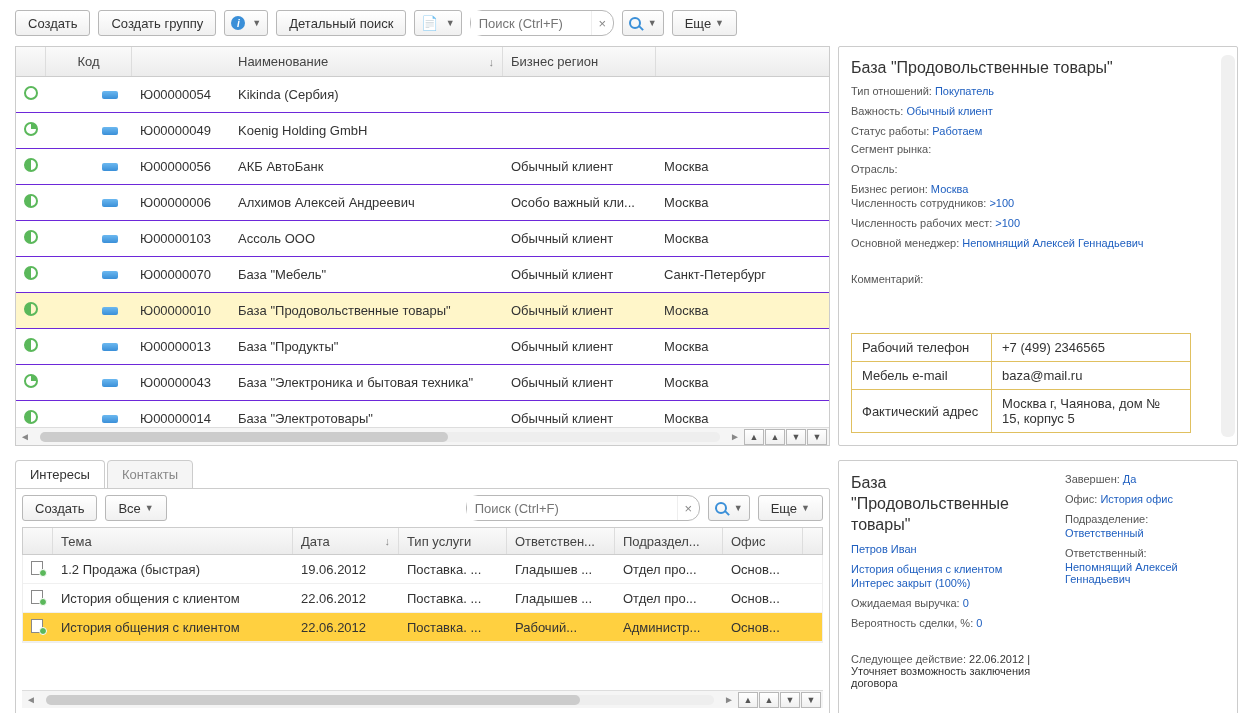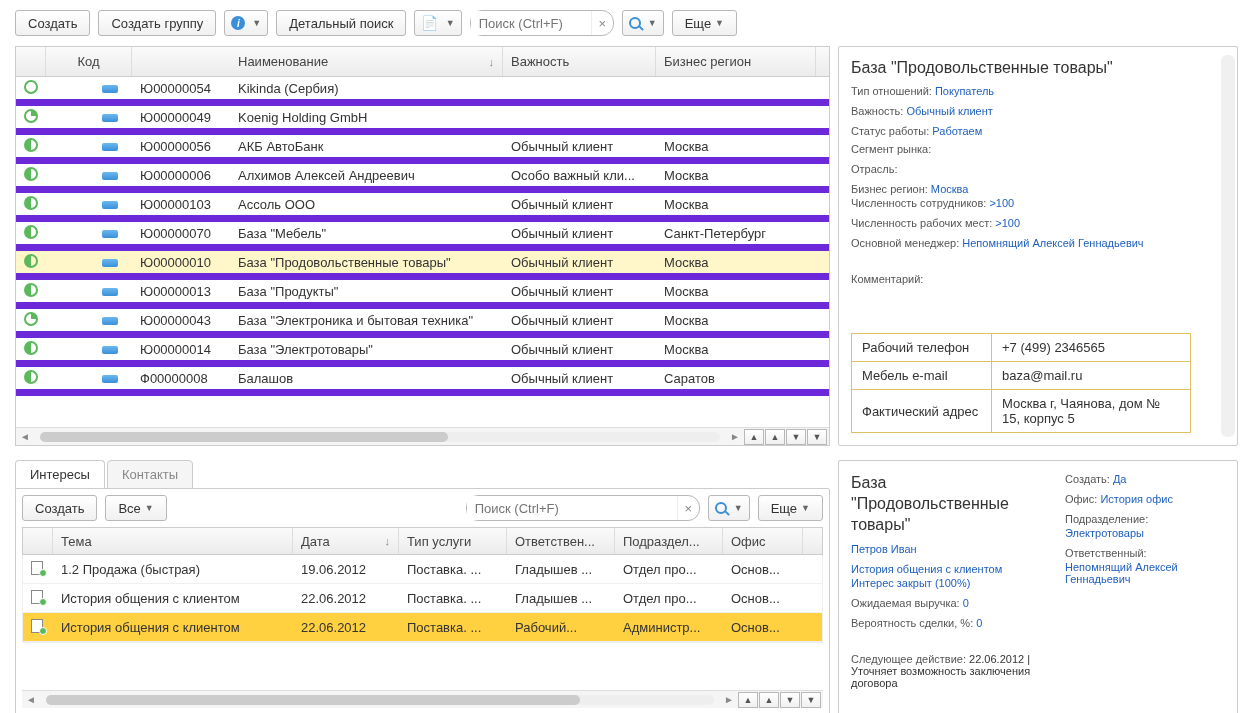--- a/index.html
+++ b/index.html
@@ -11,21 +11,21 @@
 .search-box{display:inline-flex;border:1px solid #b8b8b8;border-radius:12px;height:26px;background:#fff}
 .search-box input{border:none;padding:0 8px;font-size:13px;width:120px;outline:none;color:#888}
 .search-box .clear-btn{width:22px;display:flex;align-items:center;justify-content:center;color:#888;cursor:pointer;border-left:1px solid #eee}
 .dropdown-arrow{font-size:9px;color:#666;margin-left:4px}
 .top-section{display:flex;gap:8px;height:400px}
 .table-panel{flex:1;border:1px solid #ccc;border-radius:0;display:flex;flex-direction:column;overflow:hidden}
 .table-header{display:grid;grid-template-columns:30px 86px 98px 273px 153px 160px;background:linear-gradient(#fafafa,#ececec);border-bottom:1px solid #ccc;height:30px}
 .th{border-right:1px solid #ddd;padding:0 8px;display:flex;align-items:center;font-size:13px;color:#444;position:relative}
 .th .sort-arrow{position:absolute;right:8px;color:#888;font-size:11px}
 .table-body{flex:1;overflow:auto}
-.table-row{display:grid;grid-template-columns:30px 86px 98px 273px 153px 160px;height:29px;border-bottom:7px solid #6d28d9;align-items:center}
+.table-row{display:grid;grid-template-columns:30px 86px 98px 273px 153px 160px;height:36px;border-bottom:1px solid #6d28d9;align-items:center}
 .table-row.sel{background:#fff6c9}
 .td{padding:0 8px;white-space:nowrap;overflow:hidden;text-overflow:ellipsis;font-size:13px}
 .status-circle{width:14px;height:14px;border-radius:50%;border:2px solid #5bb85b;display:inline-block}
 .status-circle.half{background:linear-gradient(90deg,#5bb85b 50%,transparent 50%)}
 .status-circle.quarter{background:conic-gradient(#5bb85b 0 90deg,transparent 90deg 360deg)}
 .status-circle.empty{}
 .minus-icon{display:inline-block;width:16px;height:8px;background:linear-gradient(#6bb8f0,#3a8fd8);border-radius:2px}
 .scrollbar-h{height:18px;background:#f5f5f5;border-top:1px solid #ddd;display:flex;align-items:center}
 .scrollbar-h .track{flex:1;height:10px;background:#eee;border-radius:5px;margin:0 6px;position:relative}
 .scrollbar-h .thumb{position:absolute;left:0;width:60%;height:100%;background:#ccc;border-radius:5px}
@@ -98,21 +98,20 @@
   <div class="top-section">
     <div class="table-panel">
       <div class="table-header">
         <div class="th"></div>
         <div class="th" style="justify-content:center">Код</div>
         <div class="th" style="border-right:none"></div>
         <div class="th">
             <span>Наименование</span>
             <span class="sort-arrow">↓</span>
           </div>
-        <div class="th">Важность</div>
         <div class="th">Бизнес регион</div>
       </div>
       <div class="table-body" id="main-rows">
           <div class="table-row">
             <div class="td"><span class="status-circle empty"></span></div>
             <div class="td" style="text-align:right;padding-right:14px"><span class="minus-icon"></span></div>
             <div class="td">Ю00000054</div>
             <div class="td">Kikinda (Сербия)</div>
             <div class="td"></div>
             <div class="td"></div>
@@ -336,23 +335,23 @@
       <div class="br-col">
         <div class="detail-title" style="font-size:16px;line-height:1.3">База "Продовольственные товары"</div>
         <div class="detail-row"><span class="link">Петров Иван</span></div>
         <div class="detail-row" style="margin-bottom:2px"><span class="link">История общения с клиентом</span></div>
         <div class="detail-row"><span class="link">Интерес закрыт (100%)</span></div>
         <div class="detail-row"><span class="detail-label">Ожидаемая выручка:</span> <span class="link">0</span></div>
         <div class="detail-row"><span class="detail-label">Вероятность сделки, %:</span> <span class="link">0</span></div>
         <div class="detail-row" style="margin-top:24px"><span class="detail-label">Следующее действие:</span> <span>22.06.2012 | Уточняет возможность заключения договора</span></div>
       </div>
       <div class="br-col" style="max-width:140px">
-        <div class="detail-row"><span class="detail-label">Создать:</span> <span class="link">Да</span></div>
+        <div class="detail-row"><span class="detail-label">Завершен:</span> <span class="link">Да</span></div>
         <div class="detail-row"><span class="detail-label">Офис:</span> <span class="link">История офис</span></div>
         <div class="detail-row" style="margin-bottom:2px"><span class="detail-label">Подразделение:</span></div>
-        <div class="detail-row"><span class="link">Электротовары</span></div>
+        <div class="detail-row"><span class="link">Ответственный</span></div>
         <div class="detail-row" style="margin-bottom:2px"><span class="detail-label">Ответственный:</span></div>
         <div class="detail-row"><span class="link">Непомнящий Алексей Геннадьевич</span></div>
       </div>
       <div class="vscroll"></div>
     </div>
   </div>
 </div>
 
 </body></html>

